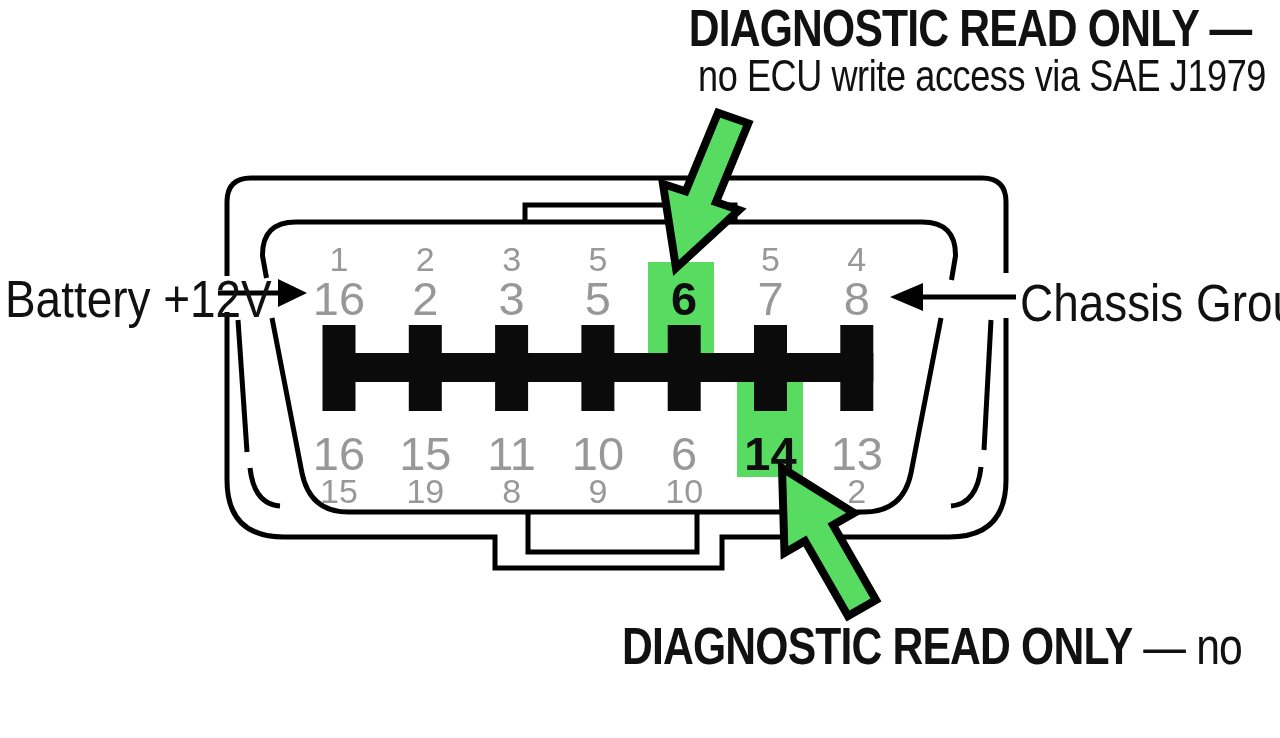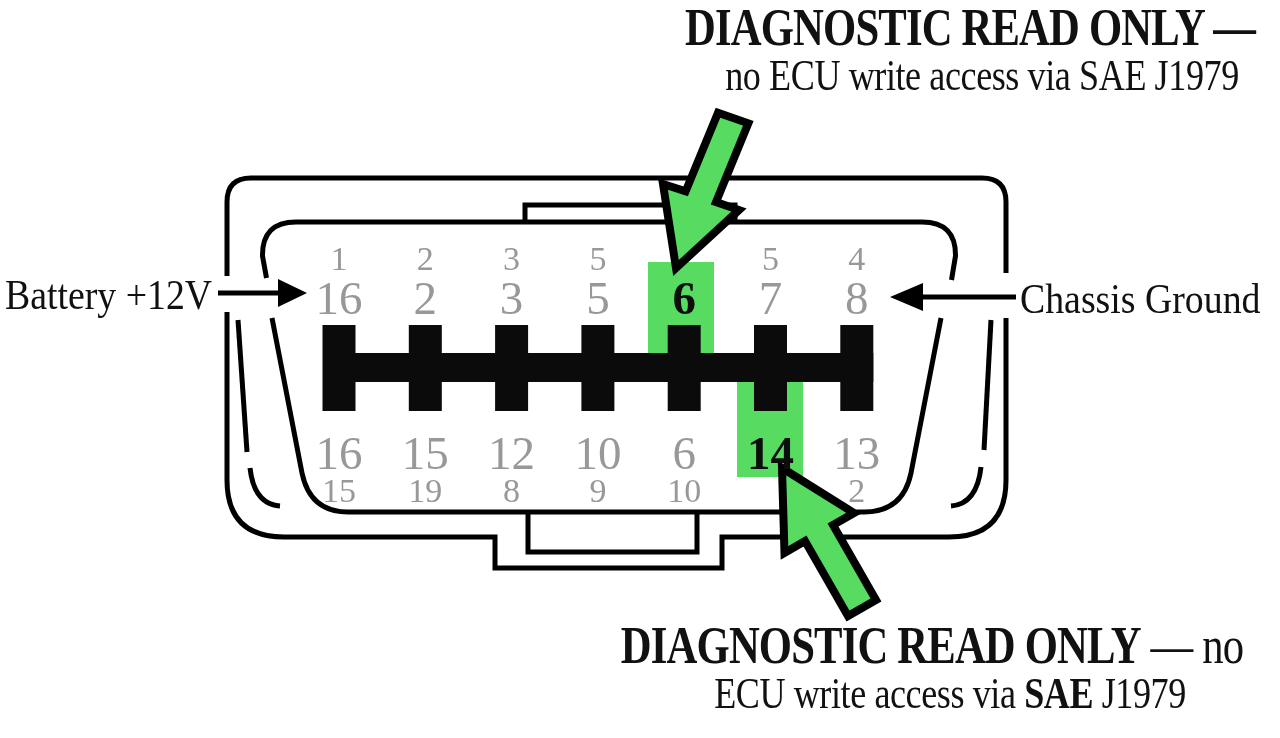--- a/index.html
+++ b/index.html
@@ -1,25 +1,25 @@
 <!DOCTYPE html>
 <html style="--green: #57DB61; --gray: #989898;"><head>
 <meta charset="utf-8">
 <style>
   html,body{margin:0;padding:0;background:#fff;}
   .stage{position:relative;width:1280px;height:738px;background:#ffffff;overflow:hidden;
-         font-family:Liberation Serif, serif;color:#111;}
+         font-family:Liberation Sans, sans-serif;color:#111;}
   .stage svg{position:absolute;left:0;top:0;}
   .anno{position:absolute;white-space:nowrap;line-height:1;transform:translateX(-50%);}
   .anno .sx{display:inline-block;transform:scaleX(.82);transform-origin:center;}
   .h1{font-size:52px;font-weight:bold;letter-spacing:-1px;}
   .h2{font-size:44px;letter-spacing:-0.5px;}
   .mixb{font-weight:bold;}
   .mixr{font-weight:normal;}
-  .side-label{position:absolute;white-space:nowrap;line-height:1;font-size:42px;}
+  .side-label{position:absolute;white-space:nowrap;line-height:1;font-size:51px;}
   .side-label .sxl{display:inline-block;transform:scaleX(.9);transform-origin:left center;}
   .pin{position:absolute;line-height:1;transform:translateX(-50%);color:var(--gray,#989898);}
   .pin-small{font-size:34px;}
   .pin-large{font-size:47px;}
   .pin-hl{color:#0d0d0d;font-weight:bold;}
   .outline{fill:none;stroke:#000;stroke-width:5;}
   .thinline{fill:none;stroke:#000;stroke-width:5;}
   .greenfill{fill:var(--green,#57DB61);}
   .garrow{fill:var(--green,#57DB61);stroke:#000;stroke-width:8;stroke-linejoin:miter;}
   .blkline{stroke:#000;stroke-width:5;fill:none;}
@@ -71,23 +71,20 @@
   <div class="anno h1" style="left:970px;top:2px;">
     <span class="sx">DIAGNOSTIC READ ONLY —</span>
   </div>
   <div class="anno h2" style="left:982px;top:54px;">
     <span class="sx">no ECU write access via SAE J1979</span>
   </div>
 
   <div class="anno h1" style="left:932px;top:620px;">
     <span class="sx"><span class="mixb">DIAGNOSTIC READ ONLY</span><span class="mixr"> — no</span></span>
   </div>
-  <div class="anno h2" style="left:950px;top:672px;">
-    <span class="sx"><span class="mixr">ECU write access via </span><span class="mixb">SAE</span><span class="mixr"> J1979</span></span>
-  </div>
 
   <div class="side-label" style="left:5px;top:274px;">
     <span class="sxl">Battery +12V</span>
   </div>
   <div class="side-label" style="left:1020px;top:278px;">
     <span class="sxl">Chassis Ground</span>
   </div>
 
   <div id="pin-layer">
       <span class="pin pin-small" style="left: 339px; top: 242px;">1</span>
@@ -98,21 +95,21 @@
       <span class="pin pin-small" style="left: 856.8px; top: 242px;">4</span>
       <span class="pin pin-large" style="left: 339px; top: 275px;">16</span>
       <span class="pin pin-large" style="left: 425.3px; top: 275px;">2</span>
       <span class="pin pin-large" style="left: 511.6px; top: 275px;">3</span>
       <span class="pin pin-large" style="left: 597.9px; top: 275px;">5</span>
       <span class="pin pin-large pin-hl" style="left: 684.2px; top: 275px;">6</span>
       <span class="pin pin-large" style="left: 770.5px; top: 275px;">7</span>
       <span class="pin pin-large" style="left: 856.8px; top: 275px;">8</span>
       <span class="pin pin-large" style="left: 339px; top: 430px;">16</span>
       <span class="pin pin-large" style="left: 425.3px; top: 430px;">15</span>
-      <span class="pin pin-large" style="left: 511.6px; top: 430px;">12</span>
+      <span class="pin pin-large" style="left: 511.6px; top: 430px;">11</span>
       <span class="pin pin-large" style="left: 597.9px; top: 430px;">10</span>
       <span class="pin pin-large" style="left: 684.2px; top: 430px;">6</span>
       <span class="pin pin-large pin-hl" style="left: 770.5px; top: 430px;">14</span>
       <span class="pin pin-large" style="left: 856.8px; top: 430px;">13</span>
       <span class="pin pin-small" style="left: 339px; top: 474px;">15</span>
       <span class="pin pin-small" style="left: 425.3px; top: 474px;">19</span>
       <span class="pin pin-small" style="left: 511.6px; top: 474px;">8</span>
       <span class="pin pin-small" style="left: 597.9px; top: 474px;">9</span>
       <span class="pin pin-small" style="left: 684.2px; top: 474px;">10</span>
       <span class="pin pin-small" style="left: 856.8px; top: 474px;">2</span>

